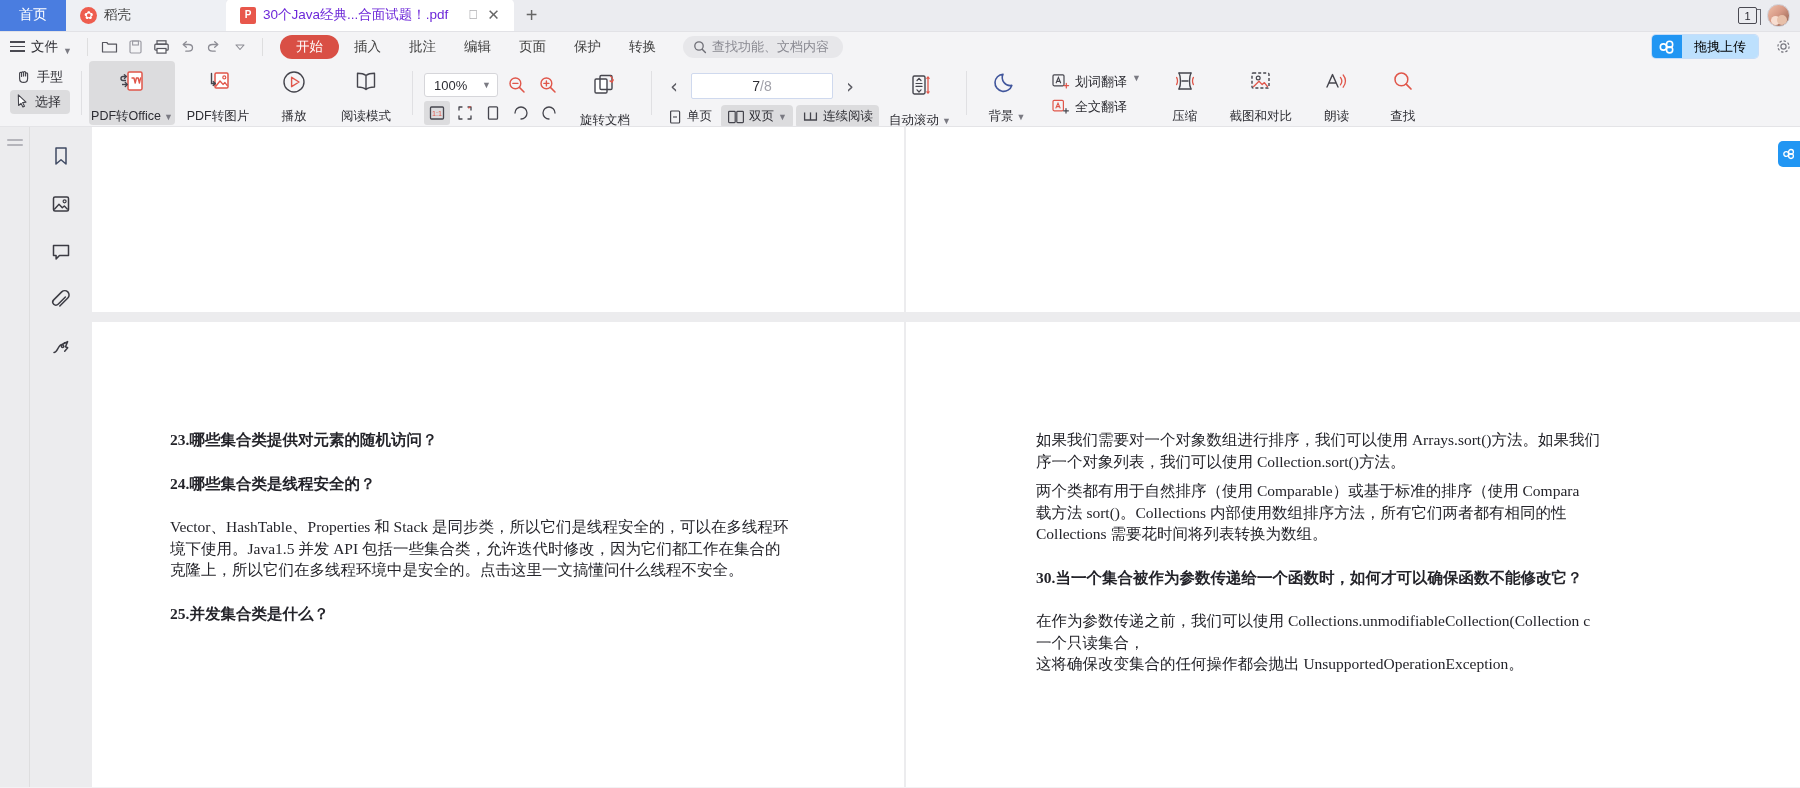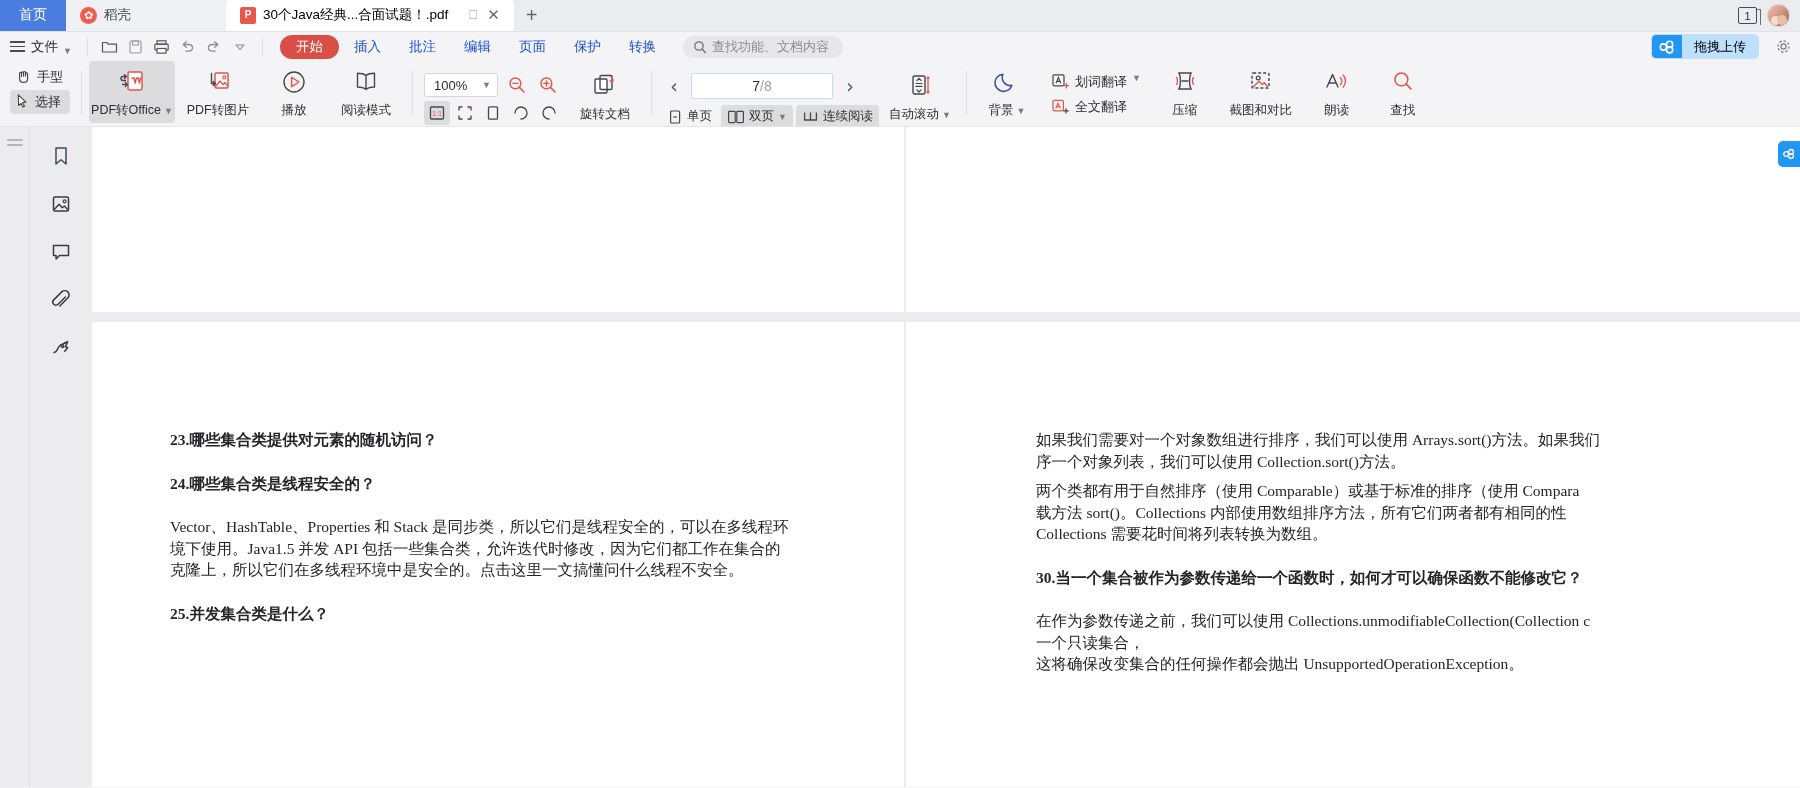--- a/index.html
+++ b/index.html
@@ -40,21 +40,21 @@
     padding: 0;
     font-size: 14px;
   }
   .tab.docer { background: #eef0f4; width: 160px; }
   .tab.active {
     background: #fff;
     border-top-left-radius: 5px;
     border-top-right-radius: 5px;
     min-width: 258px;
   }
-  .tab.active .tab-title { color: #000000; font-size: 13.5px; }
+  .tab.active .tab-title { color: #6d28d9; font-size: 13.5px; }
   .docer-icon {
     width: 17px; height: 17px; border-radius: 50%;
     background: #ee5d4e;
     display: inline-flex; align-items: center; justify-content: center;
     color: #fff; font-size: 11px; line-height: 1;
   }
   .pdf-icon {
     width: 16px; height: 17px; border-radius: 2px;
     background: #e8574b;
     display: inline-flex; align-items: center; justify-content: center;
@@ -117,21 +117,21 @@
     font-size: 13.5px; color: #2d2d33;
     display: flex; align-items: flex-end; gap: 5px; cursor: pointer;
     padding-right: 6px;
   }
   .caret { font-size: 9px; color: #7a7a82; }
   .vsep { width:1px; height:18px; background:#dededf; margin:0 9px; }
   .qicon { width:26px; height:22px; display:flex; align-items:center; justify-content:center; cursor:pointer; }
   .qicon svg { display:block; }
   .menu-items { display:flex; align-items:center; margin-left:8px; gap:2px; }
   .menu-item {
-    font-size: 13.5px; color: #1d4ed8;
+    font-size: 13.5px; color: #404040;
     padding: 3px 13px; border-radius: 12px; cursor: pointer; white-space: nowrap;
   }
   .menu-item.active { background:#d94f45; color:#fff; font-size:13.5px; padding:3px 16px; }
   .menu-search {
     margin-left: 14px;
     height: 22px; background: #e7e7ea; border-radius: 11px;
     display: flex; align-items: center; gap: 5px;
     padding: 0 14px 0 10px; cursor: text;
     font-size: 13px; color: #8a8a92;
   }
@@ -177,21 +177,21 @@
   .bigbtn {
     width: 66px; min-height: 62px;
     display:flex; flex-direction:column; align-items:center;
     padding-top: 6px; cursor:pointer; border-radius:4px;
   }
   .bigbtn.wide { width: 78px; }
   .bigbtn.xwide { width: 86px; }
   .bigbtn.on { background:#dcdcde; }
   .bigbtn .ic { height:30px; display:flex; align-items:center; justify-content:center; }
   .bigbtn .lb {
-    font-size:12.5px; color:#2d2d33; margin-top:5px; white-space:nowrap;
+    font-size:12.5px; color:#2d2d33; margin-top:11px; white-space:nowrap;
     display:flex; align-items:center; gap:3px;
   }
 
   
   .zoomrow { display:flex; align-items:center; gap:7px; padding: 12px 4px 0 4px; }
   .zoombox {
     width: 74px; height: 24px; background:#fff; border:1px solid #d6d6da; border-radius:3px;
     display:flex; align-items:center; justify-content:space-between;
     padding: 0 6px 0 9px; font-size:13px; color:#2d2d33; cursor:pointer;
   }

